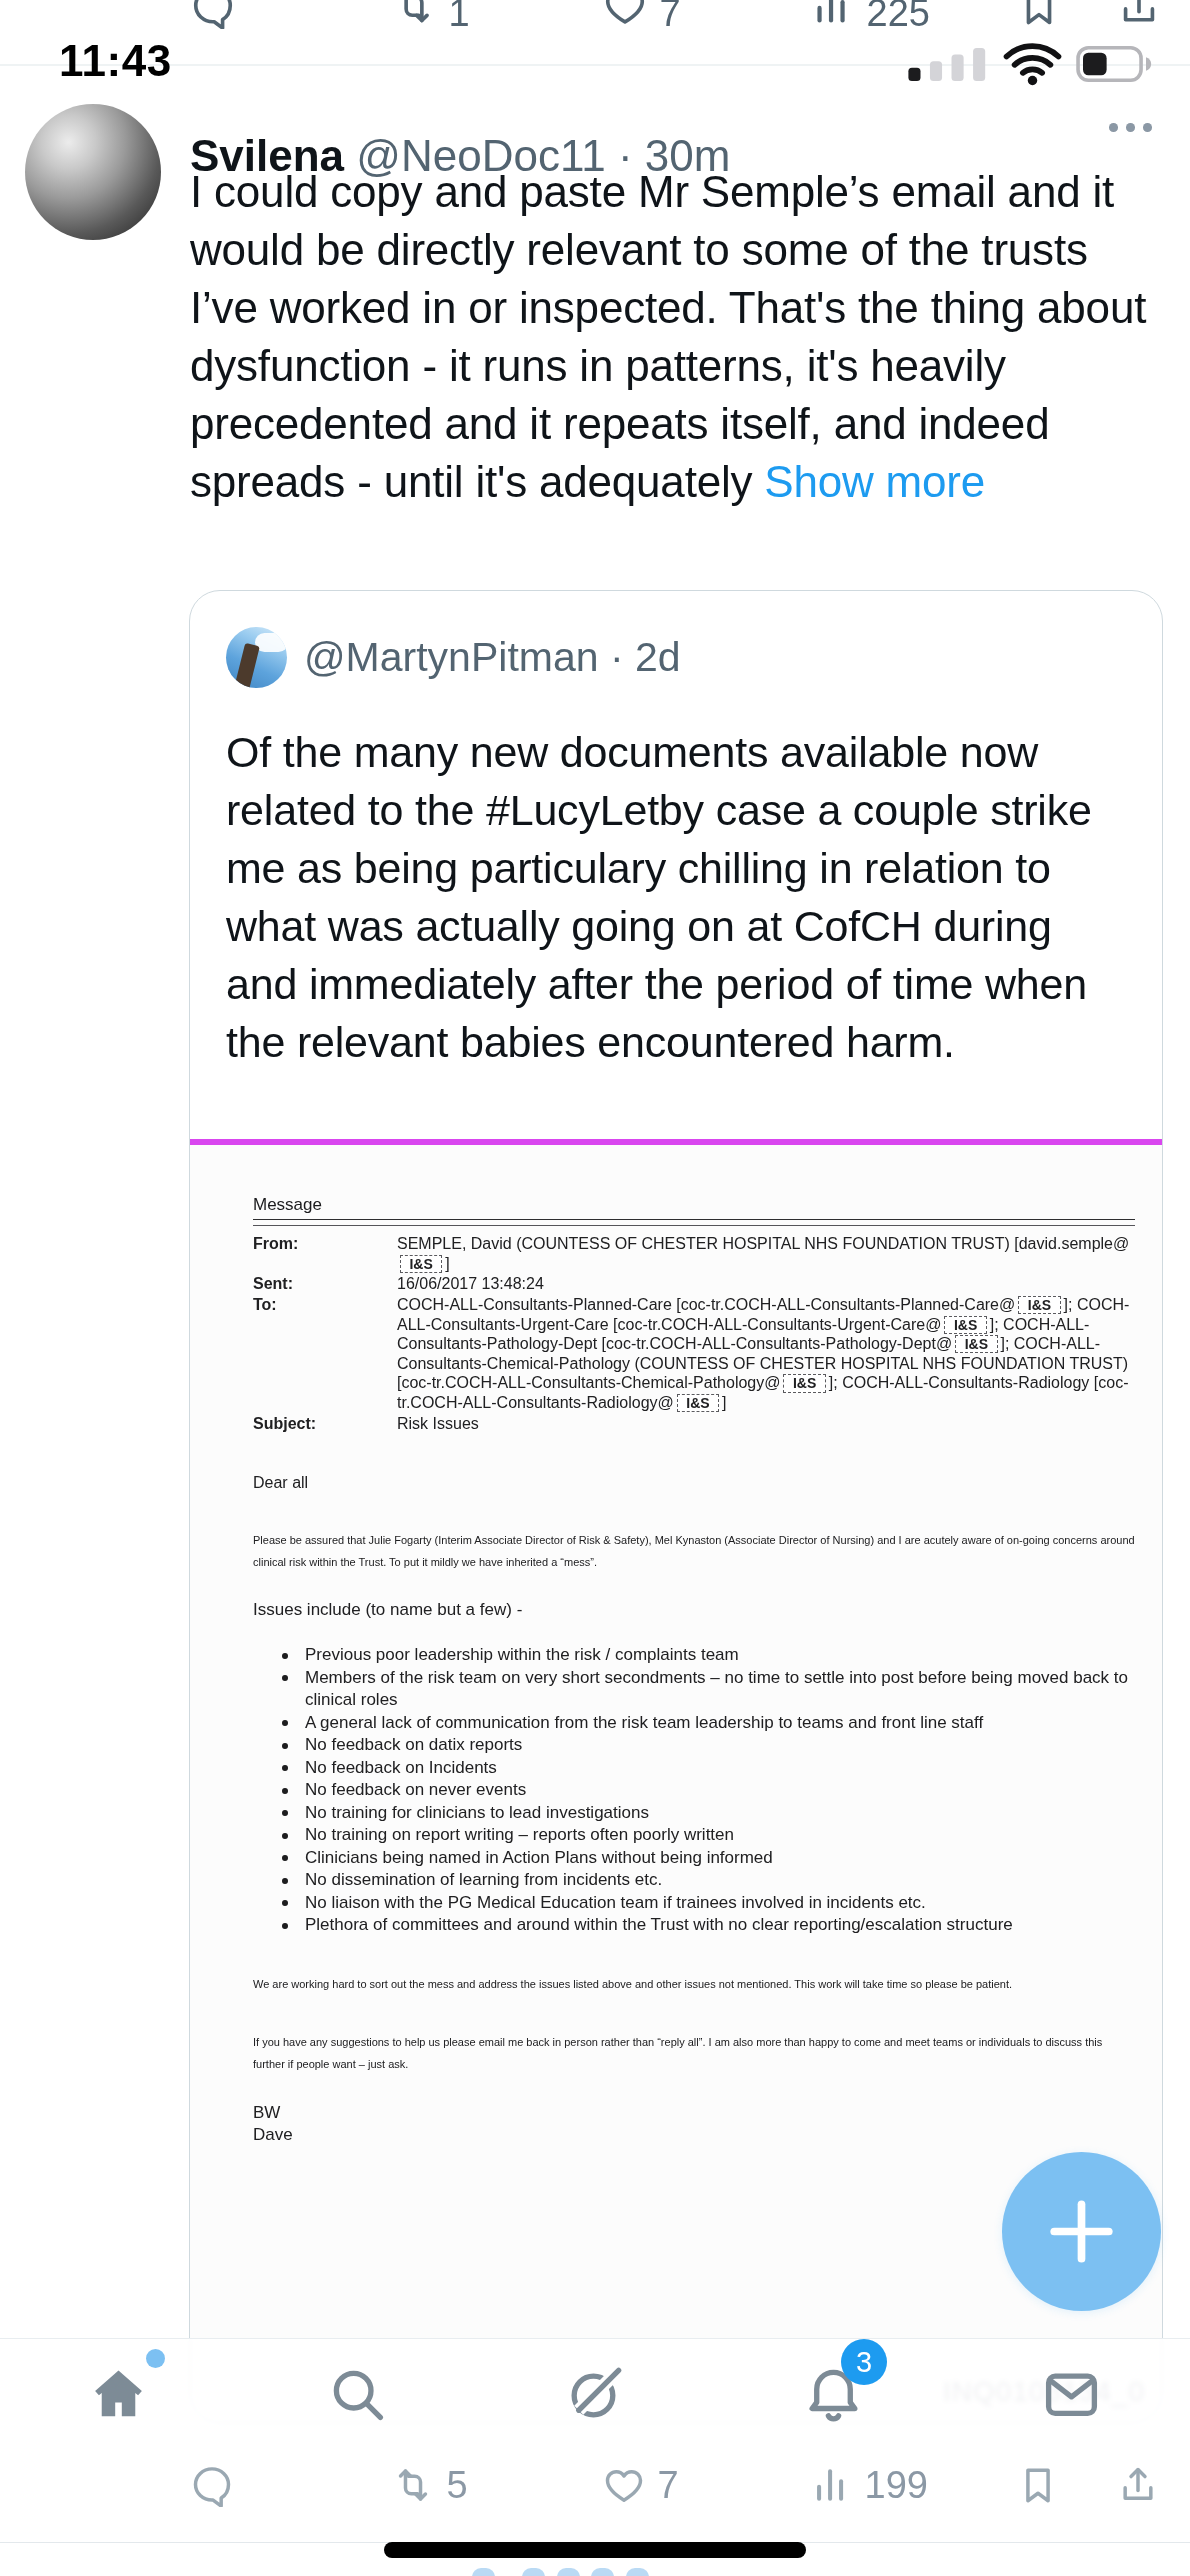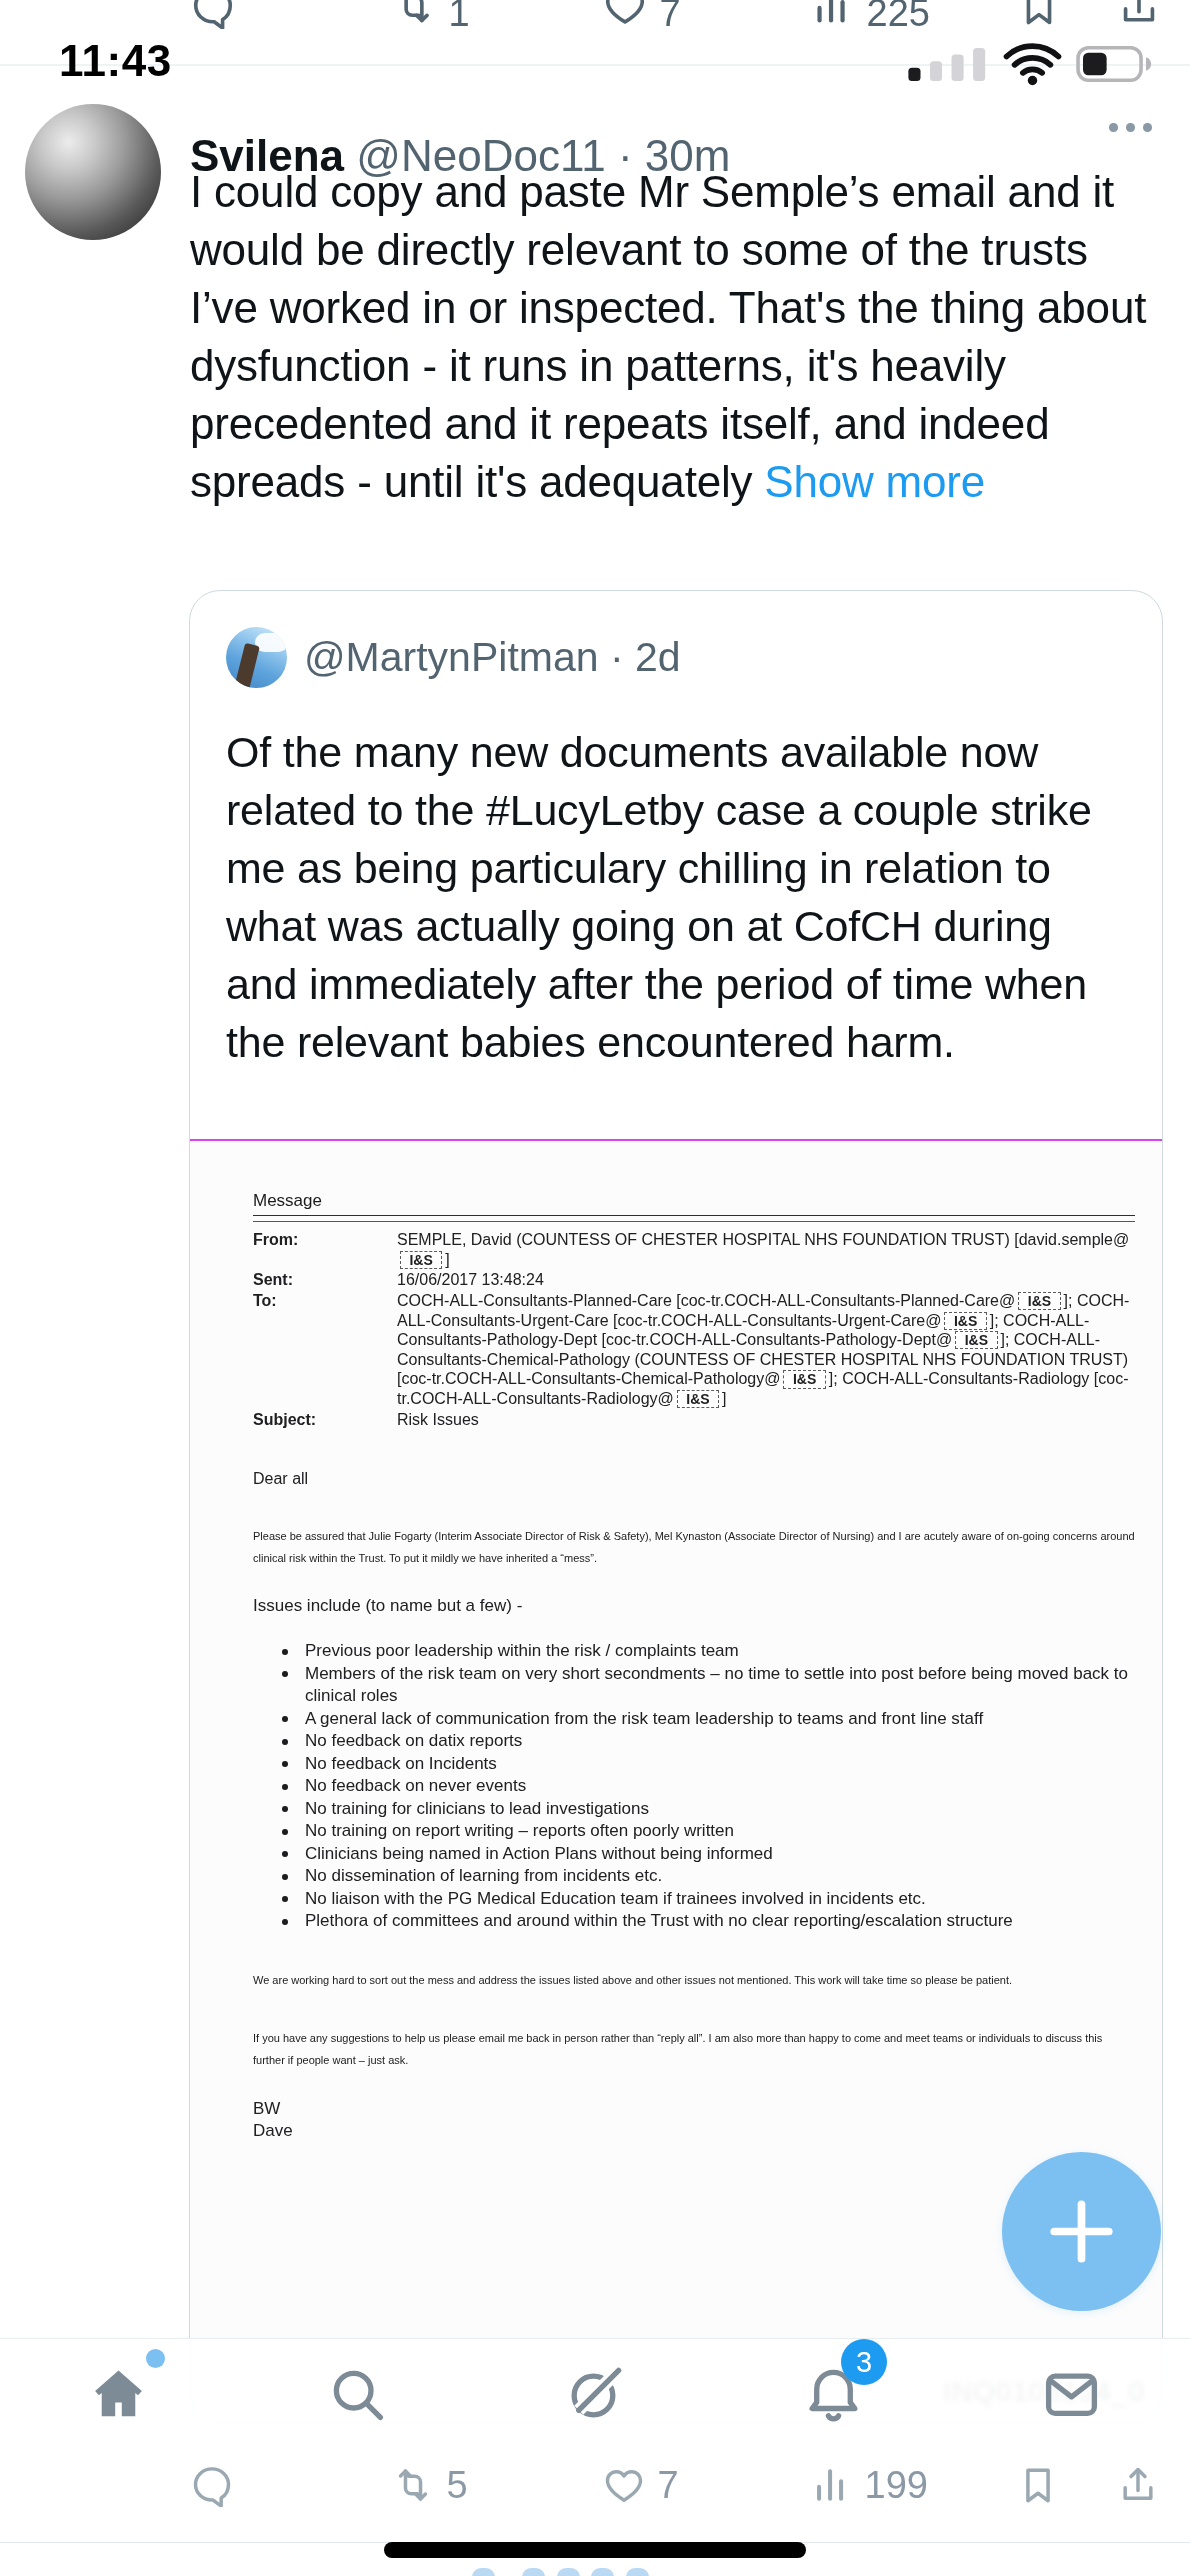--- a/index.html
+++ b/index.html
@@ -40,21 +40,21 @@
   .q-head{position:absolute;left:36px;top:36px;right:36px;display:flex;align-items:center;gap:17px;white-space:nowrap;}
   .avatar-q{width:61px;height:61px;border-radius:50%;flex:0 0 61px;position:relative;overflow:hidden;
     background:linear-gradient(205deg,#d9edfb 0%,#9ccdf0 28%,#5da3dc 62%,#3f84c2 100%);}
   .avatar-q::before{content:"";position:absolute;left:29px;top:5.8px;width:33px;height:19px;border-radius:11.5px;background:rgba(255,255,255,.9);}
   .avatar-q::after{content:"";position:absolute;left:13.4px;top:17px;width:15.3px;height:50px;background:#4c3a2c;transform:rotate(14deg);border-radius:2.9px;}
   .q-name{font-weight:700;font-size:42px;color:#0f1419;}
   .q-meta{font-size:41px;color:#536471;}
   .q-body{position:absolute;left:36px;top:132px;width:901px;font-size:43px;line-height:58px;color:#0f1419;letter-spacing:-0.2px;}
 
   
-  .email{position:absolute;left:0;right:0;top:548px;bottom:0;background:#fcfcfc;border-top:2px solid #d946ef;color:#202022;}
+  .email{position:absolute;left:0;right:0;top:548px;bottom:0;background:#fcfcfc;border-top:6px solid #d946ef;color:#202022;}
   .email-doc{position:absolute;left:63px;right:27px;top:50px;font-size:16px;line-height:19.6px;}
   .msg-tab{font-size:17px;color:#1b1b1d;display:inline-block;padding-bottom:2.9px;}
   .msg-rule{height:4.8px;border-top:1.9px solid #2e2e30;border-bottom:1.9px solid #55555a;margin-top:1.9px;}
   .fields{display:grid;grid-template-columns:144px 1fr;margin-top:8px;row-gap:1px;}
   .f-label{font-weight:700;}
   .f-value{padding-right:3.8px;}
   .redact{display:inline-block;border:1.9px dashed #5a5a5e;padding:0 8.6px;margin:0 2.9px;font-weight:700;
     font-size:14px;line-height:16.3px;background:#fff;vertical-align:baseline;}
   .greeting{margin-top:40px;}
   .e-para{margin-top:36px;line-height:22px;font-size:11px;max-width:920px;}

